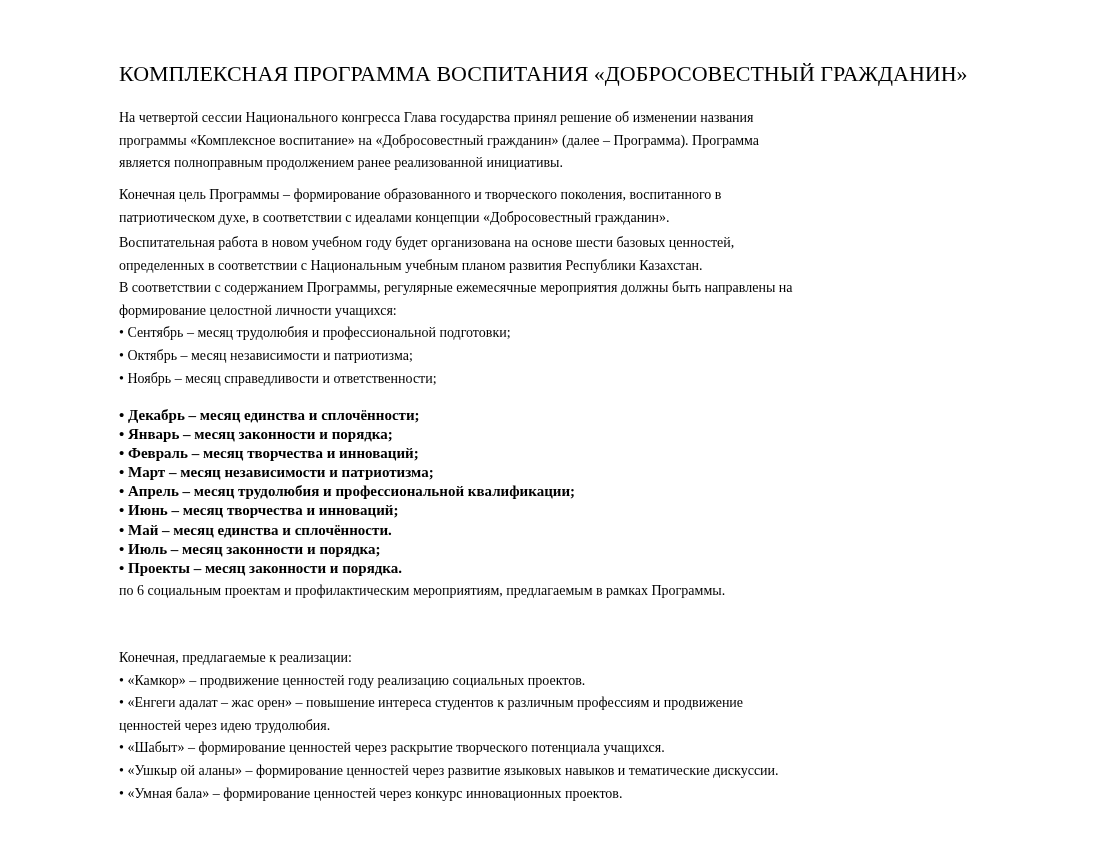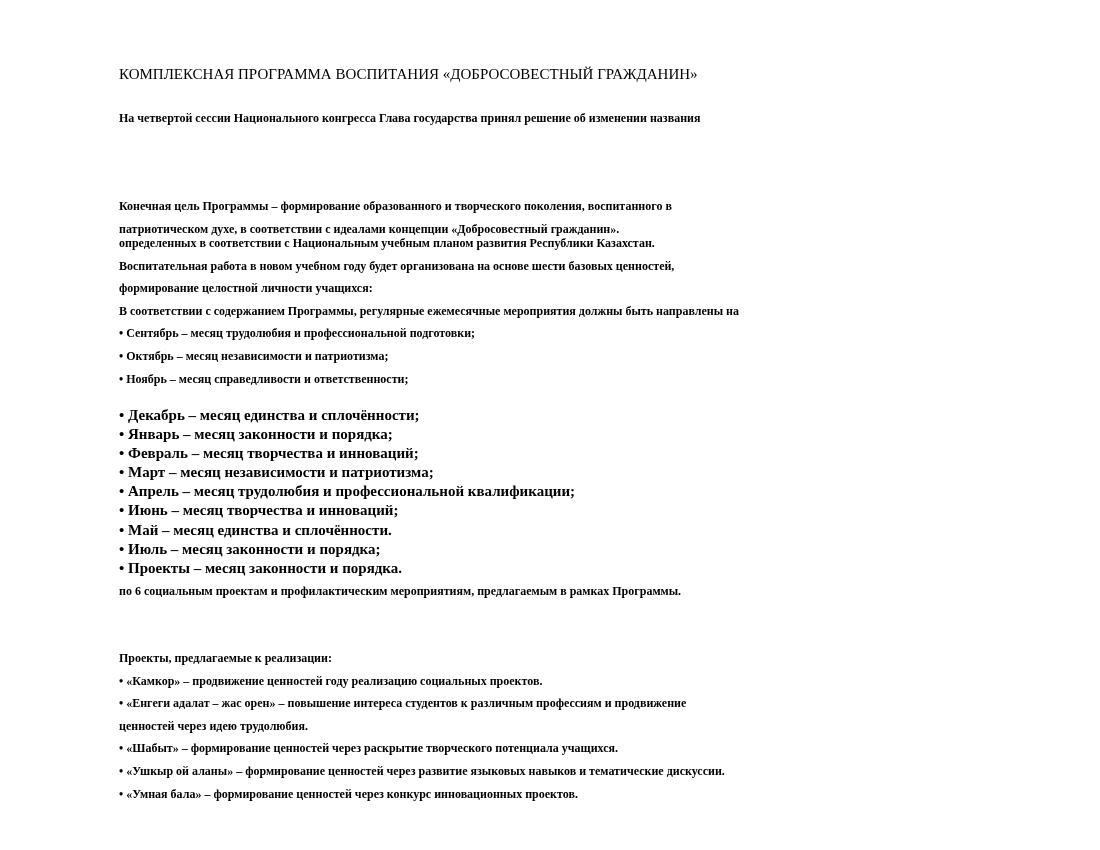--- a/index.html
+++ b/index.html
@@ -18,63 +18,64 @@
     .page {
       position: absolute;
       left: 119px;
       top: 0;
       width: 950px;
     }
     .title {
       position: absolute;
       top: 63px;
       left: 0;
-      font-size: 15px;
+      font-size: 22px;
       line-height: 22px;
       white-space: nowrap;
     }
     .para {
       position: absolute;
       left: 0;
       width: 950px;
-      font-size: 12px;
+      font-size: 14px;
       line-height: 22.6px;
-      font-weight: bold;
     }
     .line { display: block; white-space: nowrap; }
     .bold-list {
       position: absolute;
       left: 0;
       top: 406px;
       font-size: 15px;
       line-height: 19.1px;
       font-weight: bold;
     }
   </style>
 </head>
 <body>
 
 <div class="page">
 
   <div class="title">КОМПЛЕКСНАЯ ПРОГРАММА ВОСПИТАНИЯ «ДОБРОСОВЕСТНЫЙ ГРАЖДАНИН»</div>
 
   <div class="para" style="top:107px;">
     <span class="line">На четвертой сессии Национального конгресса Глава государства принял решение об изменении названия</span>
+    <span class="line">программы «Комплексное воспитание» на «Добросовестный гражданин» (далее – Программа). Программа</span>
+    <span class="line">является полноправным продолжением ранее реализованной инициативы.</span>
   </div>
 
-  <div class="para" style="top:195px;">
+  <div class="para" style="top:184px;">
     <span class="line">Конечная цель Программы – формирование образованного и творческого поколения, воспитанного в</span>
     <span class="line">патриотическом духе, в соответствии с идеалами концепции «Добросовестный гражданин».</span>
   </div>
 
   <div class="para" style="top:232px;">
+    <span class="line">Воспитательная работа в новом учебном году будет организована на основе шести базовых ценностей,</span>
     <span class="line">определенных в соответствии с Национальным учебным планом развития Республики Казахстан.</span>
-    <span class="line">Воспитательная работа в новом учебном году будет организована на основе шести базовых ценностей,</span>
+    <span class="line">В соответствии с содержанием Программы, регулярные ежемесячные мероприятия должны быть направлены на</span>
     <span class="line">формирование целостной личности учащихся:</span>
-    <span class="line">В соответствии с содержанием Программы, регулярные ежемесячные мероприятия должны быть направлены на</span>
     <span class="line">• Сентябрь – месяц трудолюбия и профессиональной подготовки;</span>
     <span class="line">• Октябрь – месяц независимости и патриотизма;</span>
     <span class="line">• Ноябрь – месяц справедливости и ответственности;</span>
   </div>
 
   <div class="bold-list">
     <span class="line">• Декабрь – месяц единства и сплочённости;</span>
     <span class="line">• Январь – месяц законности и порядка;</span>
     <span class="line">• Февраль – месяц творчества и инноваций;</span>
     <span class="line">• Март – месяц независимости и патриотизма;</span>
@@ -83,21 +84,21 @@
     <span class="line">• Май – месяц единства и сплочённости.</span>
     <span class="line">• Июль – месяц законности и порядка;</span>
     <span class="line">• Проекты – месяц законности и порядка.</span>
   </div>
 
   <div class="para" style="top:580px;">
     <span class="line">по 6 социальным проектам и профилактическим мероприятиям, предлагаемым в рамках Программы.</span>
   </div>
 
   <div class="para" style="top:647px;">
-    <span class="line">Проекты, предлагаемые к реализации:</span>
+    <span class="line">Конечная, предлагаемые к реализации:</span>
     <span class="line">• «Камкор» – продвижение ценностей году реализацию социальных проектов.</span>
     <span class="line">• «Енгеги адалат – жас орен» – повышение интереса студентов к различным профессиям и продвижение</span>
     <span class="line">ценностей через идею трудолюбия.</span>
     <span class="line">• «Шабыт» – формирование ценностей через раскрытие творческого потенциала учащихся.</span>
     <span class="line">• «Ушкыр ой аланы» – формирование ценностей через развитие языковых навыков и тематические дискуссии.</span>
     <span class="line">• «Умная бала» – формирование ценностей через конкурс инновационных проектов.</span>
   </div>
 
 </div>
 

